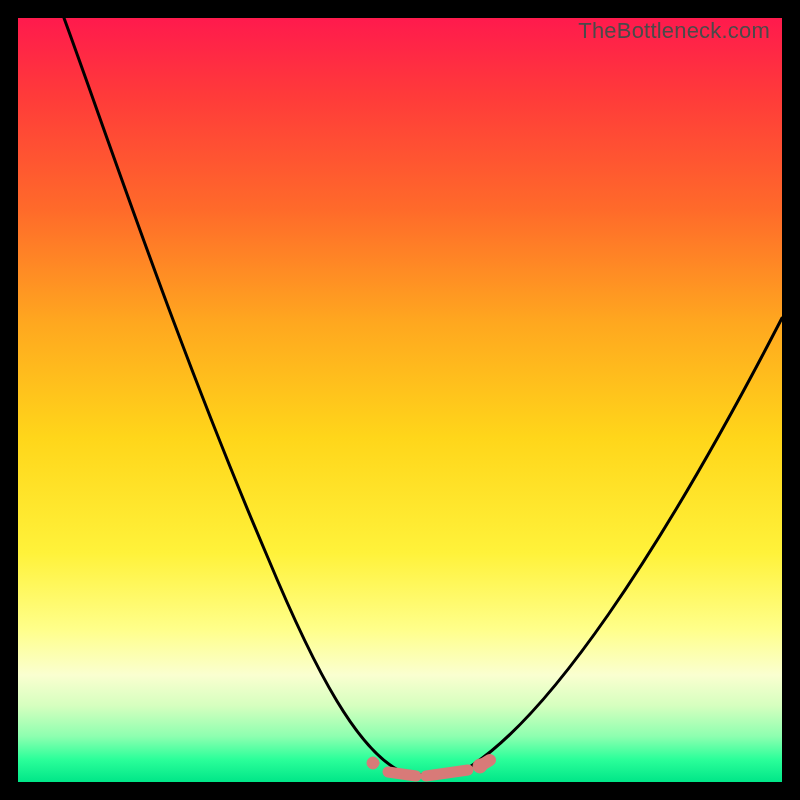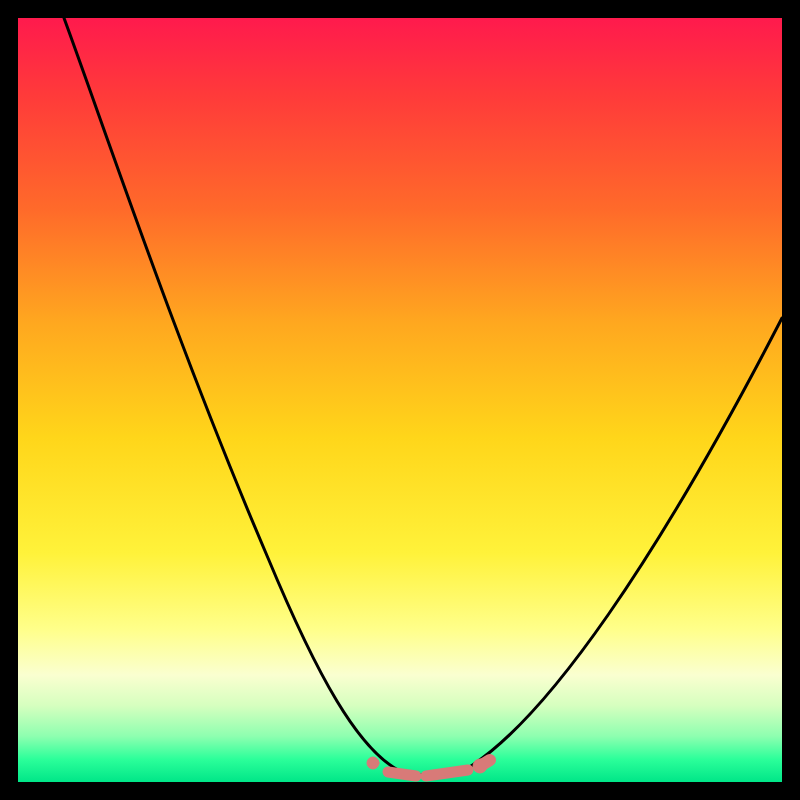--- a/index.html
+++ b/index.html
@@ -48,20 +48,21 @@
     left: 0;
     width: 764px;
     height: 764px;
     overflow: visible;
   }
 </style>
 </head>
 <body>
 
 <div class="frame">
+  <div class="watermark">TheBottleneck.com</div>
 
   <svg class="curve" viewBox="0 0 764 764">
 
     <path d="M 46 0
              C 90 120, 160 330, 250 540
              C 300 660, 340 730, 380 752
              L 392 756
              C 400 758, 430 758, 450 750
              C 530 700, 640 540, 764 300" fill="none" stroke="#000" stroke-width="3" stroke-linecap="round"></path>
 

